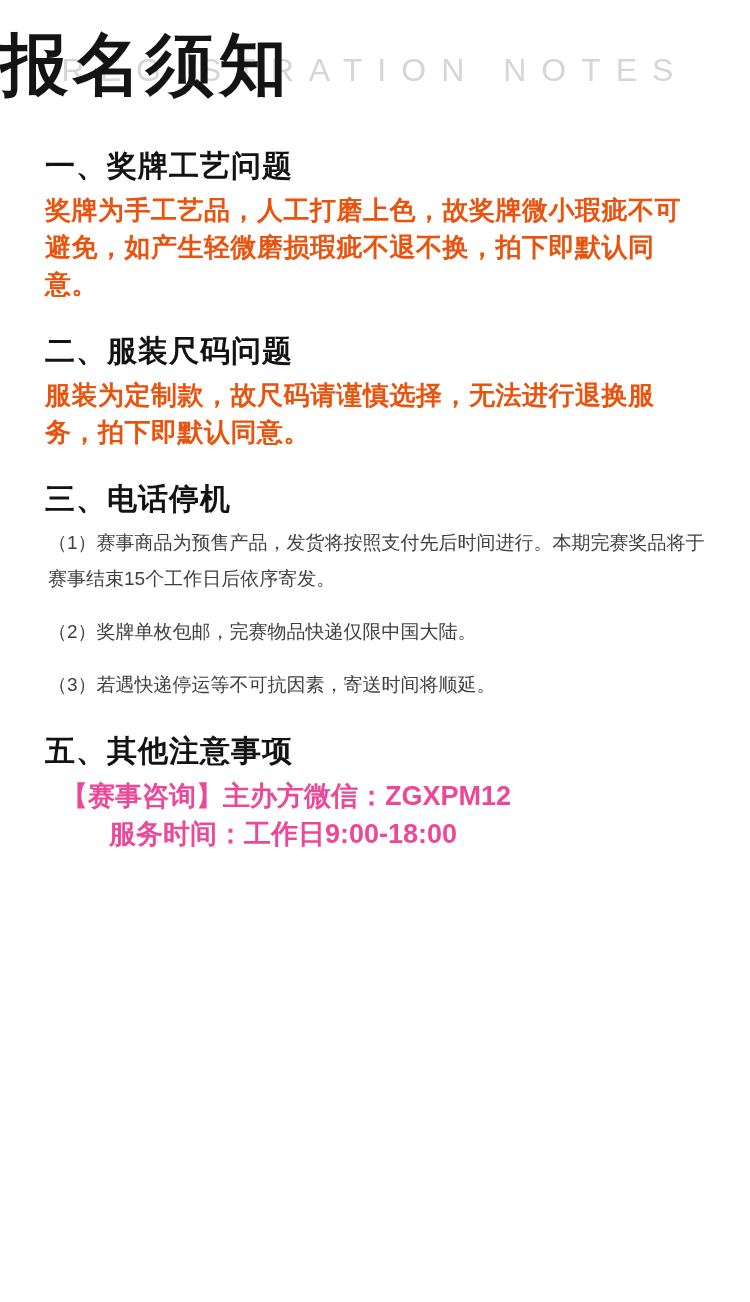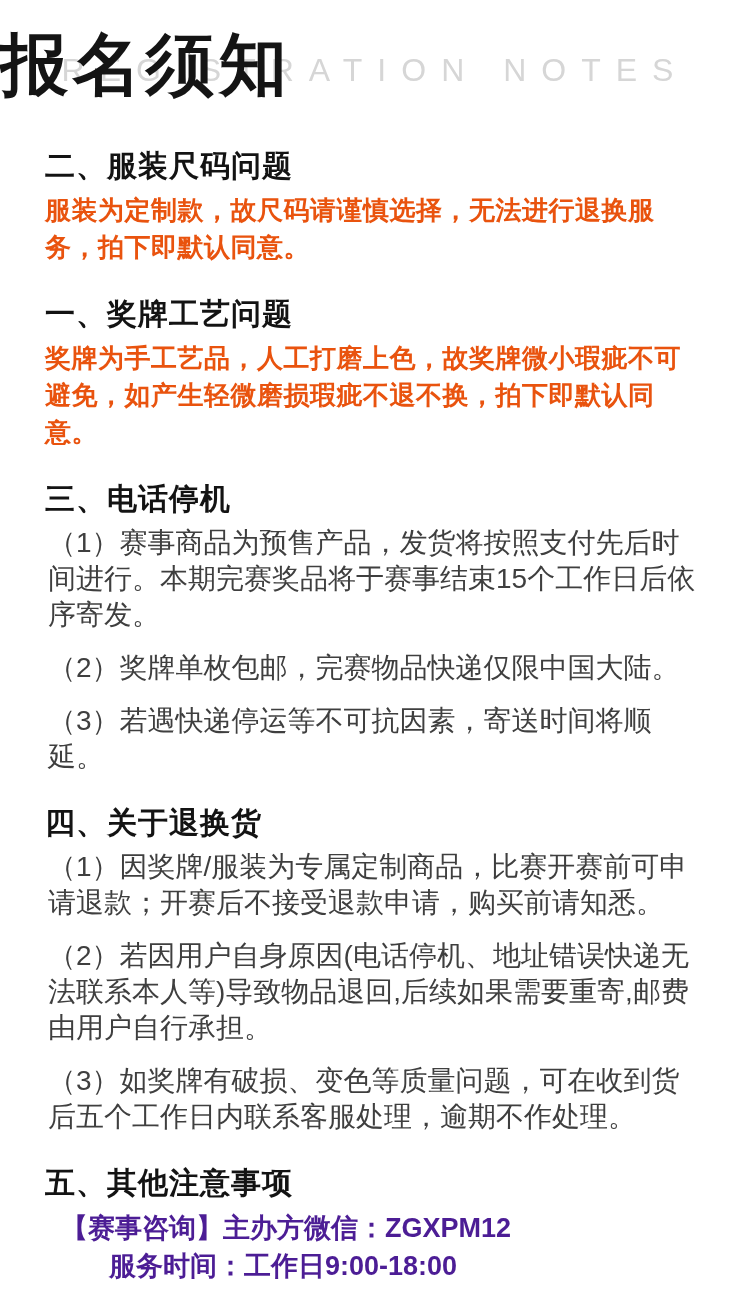--- a/index.html
+++ b/index.html
@@ -62,73 +62,67 @@
   .section + .section .section-heading { margin-top: 30px; }
   .emphasis {
     font-size: 26px;
     line-height: 37px;
     font-weight: 700;
     color: #e9530e;
     margin: 0;
     letter-spacing: 0.5px;
   }
   .item {
-    font-size: 28px;
+    font-size: 19px;
     line-height: 36px;
     font-weight: 400;
     color: #3f3f3f;
     margin: 8px 0 17px;
     padding-left: 3px;
   }
   
   .contact {
     font-size: 27px;
     line-height: 38px;
     font-weight: 700;
-    color: #4c1d95;
+    color: #ec4899;
     margin: 4px 0 0;
   }
   .contact-line1 { margin-left: 16px; }
   .contact-line2 { margin-left: 64px; }
 </style>
 </head>
 <body>
 
 <div class="page">
 
   <header class="header">
     <div class="watermark">REGISTRATION NOTES</div>
     <h1 class="title">报名须知</h1>
   </header>
 
   <main>
 
     <section class="section">
-      <h2 class="section-heading">二、服装尺码问题</h2>
-      <p class="emphasis">服装为定制款，故尺码请谨慎选择，无法进行退换服务，拍下即默认同意。</p>
+      <h2 class="section-heading">一、奖牌工艺问题</h2>
+      <p class="emphasis">奖牌为手工艺品，人工打磨上色，故奖牌微小瑕疵不可避免，如产生轻微磨损瑕疵不退不换，拍下即默认同意。</p>
     </section>
 
     <section class="section">
-      <h2 class="section-heading">一、奖牌工艺问题</h2>
-      <p class="emphasis">奖牌为手工艺品，人工打磨上色，故奖牌微小瑕疵不可避免，如产生轻微磨损瑕疵不退不换，拍下即默认同意。</p>
+      <h2 class="section-heading">二、服装尺码问题</h2>
+      <p class="emphasis">服装为定制款，故尺码请谨慎选择，无法进行退换服务，拍下即默认同意。</p>
     </section>
 
     <section class="section">
       <h2 class="section-heading">三、电话停机</h2>
       <p class="item">（1）赛事商品为预售产品，发货将按照支付先后时间进行。本期完赛奖品将于赛事结束15个工作日后依序寄发。</p>
       <p class="item">（2）奖牌单枚包邮，完赛物品快递仅限中国大陆。</p>
       <p class="item">（3）若遇快递停运等不可抗因素，寄送时间将顺延。</p>
     </section>
 
-    <section class="section">
-      <h2 class="section-heading">四、关于退换货</h2>
-      <p class="item">（1）因奖牌/服装为专属定制商品，比赛开赛前可申请退款；开赛后不接受退款申请，购买前请知悉。</p>
-      <p class="item">（2）若因用户自身原因(电话停机、地址错误快递无法联系本人等)导致物品退回,后续如果需要重寄,邮费由用户自行承担。</p>
-      <p class="item">（3）如奖牌有破损、变色等质量问题，可在收到货后五个工作日内联系客服处理，逾期不作处理。</p>
-    </section>
 
     <section class="section">
       <h2 class="section-heading">五、其他注意事项</h2>
       <p class="contact">
         <span class="contact-line1" style="display:block">【赛事咨询】主办方微信：ZGXPM12</span>
         <span class="contact-line2" style="display:block">服务时间：工作日9:00-18:00</span>
       </p>
     </section>
 
   </main>

